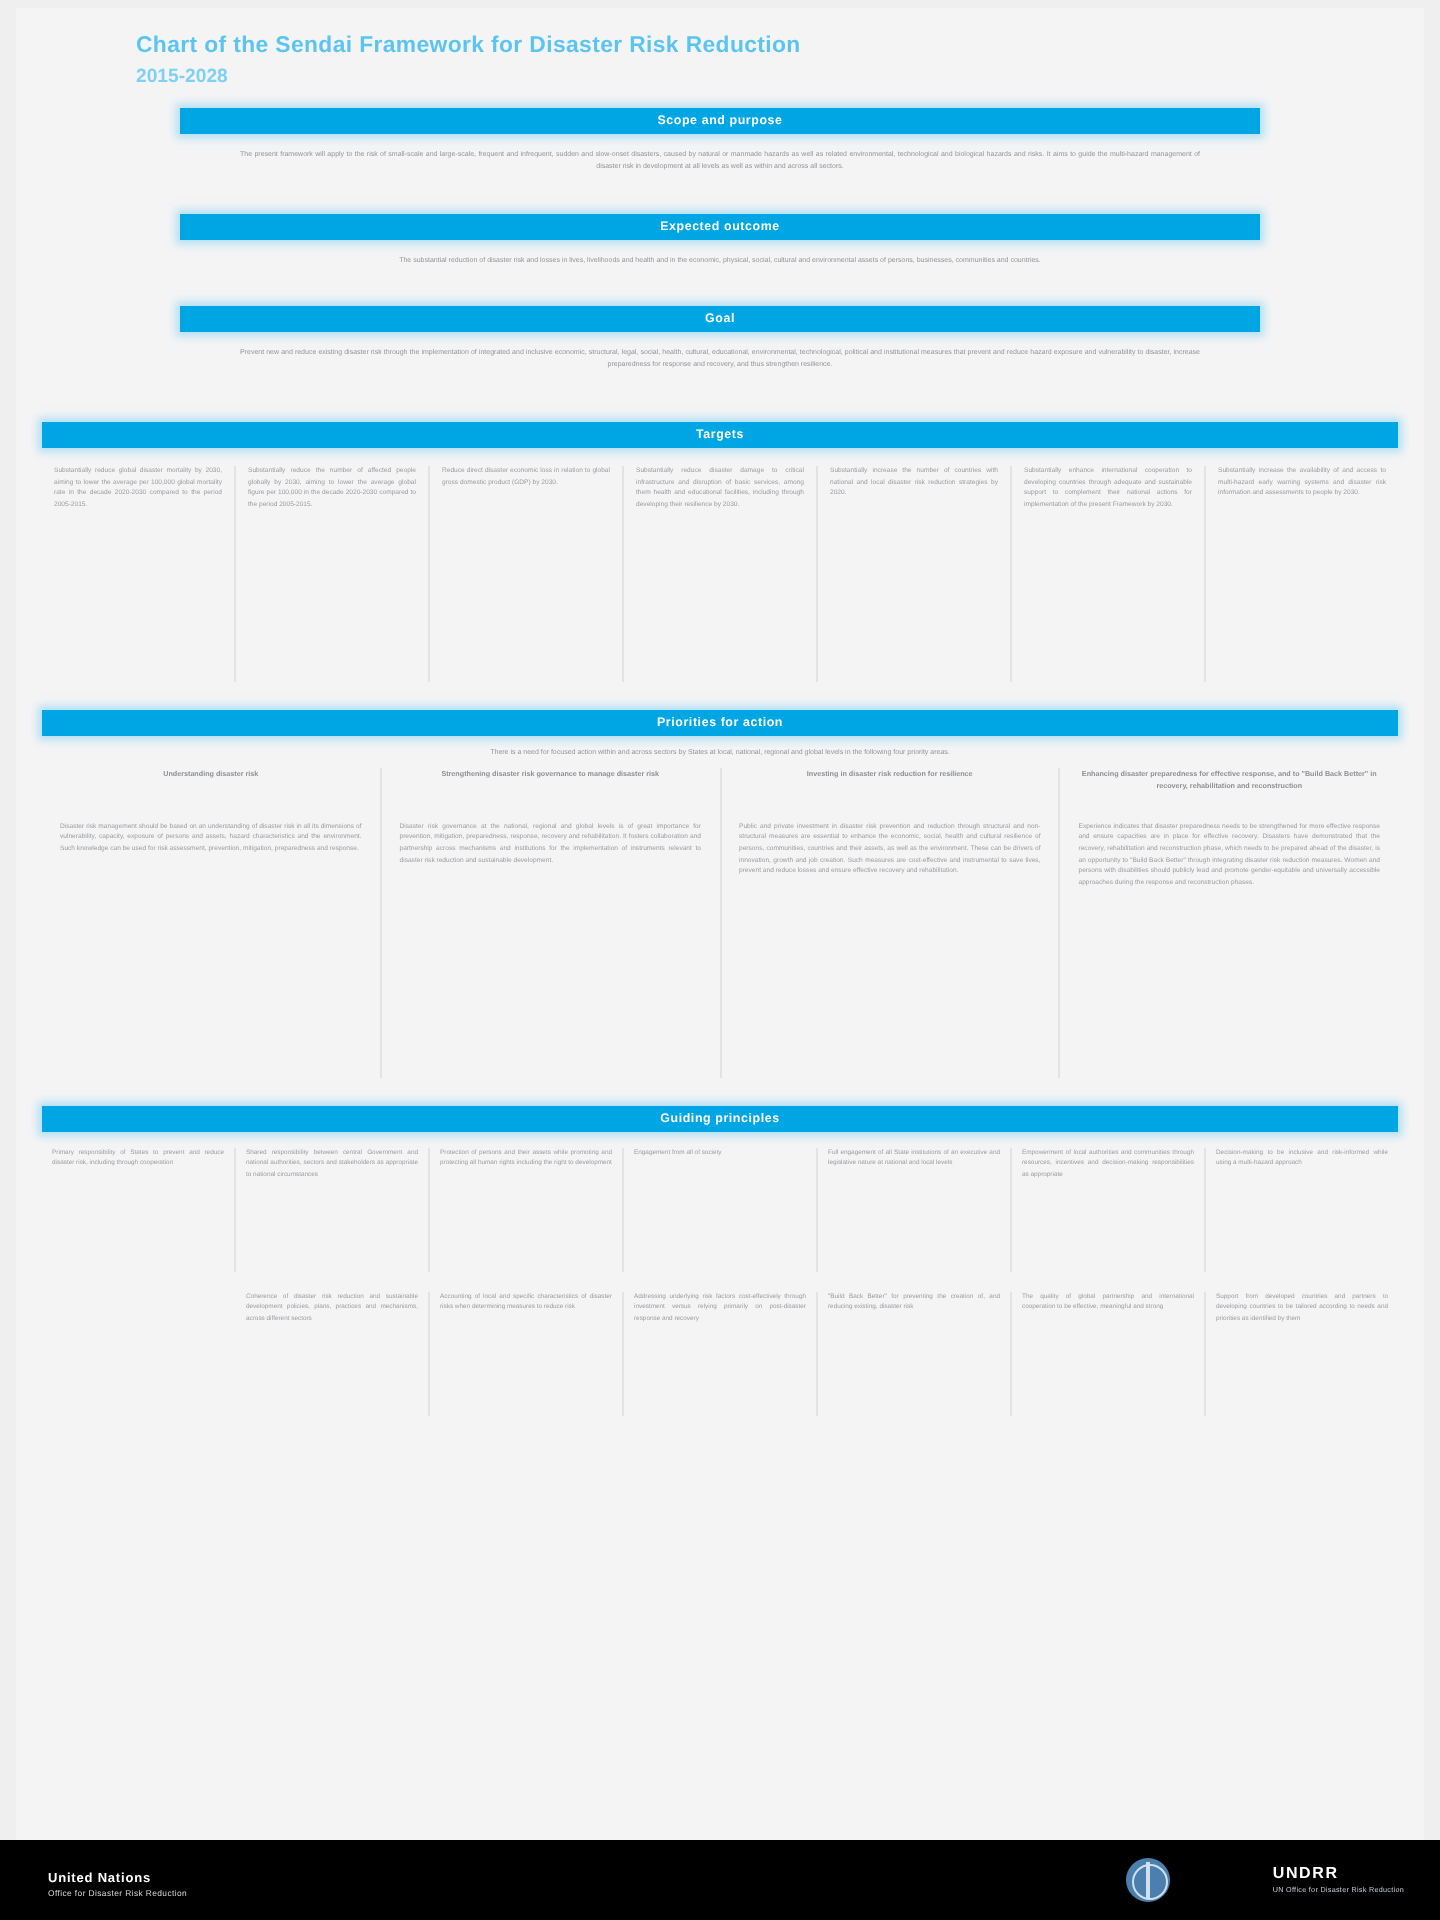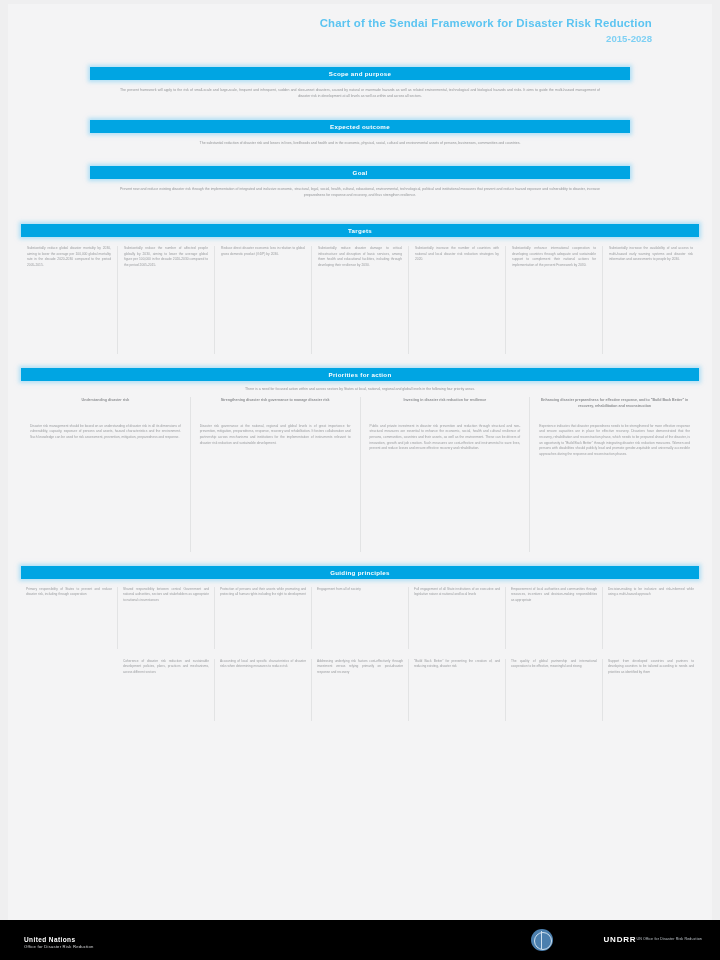--- a/index.html
+++ b/index.html
@@ -29,22 +29,22 @@
     top: 4px;
     width: 704px;
     height: 916px;
     background: #f4f4f5;
     box-sizing: border-box;
     overflow: hidden;
   }
 
   
   #titleblock {
-    padding: 12px 60px 23px 60px;
-    text-align: right;
+    padding: 12px 60px 10px 60px;
+    text-align: left;
   }
   .poster-title {
     font-size: 11.4px;
     font-weight: bold;
     color: #5bc4f1;
     letter-spacing: .2px;
     line-height: 1.25;
   }
   .poster-subtitle {
     font-size: 9.6px;
@@ -230,20 +230,21 @@
   }
   .un-emblem::after {
     content: "";
     position: absolute;
     left: 10px; top: 2px;
     width: 1.2px; height: 18px;
     background: #cfe0ee;
   }
   .undrr-wordmark {
     display: flex;
+    flex-direction: column;
     justify-content: center;
     margin-left: 46px;
   }
   .undrr-main {
     color: #ffffff;
     font-size: 8px;
     font-weight: bold;
     letter-spacing: .8px;
     line-height: 1.1;
   }

